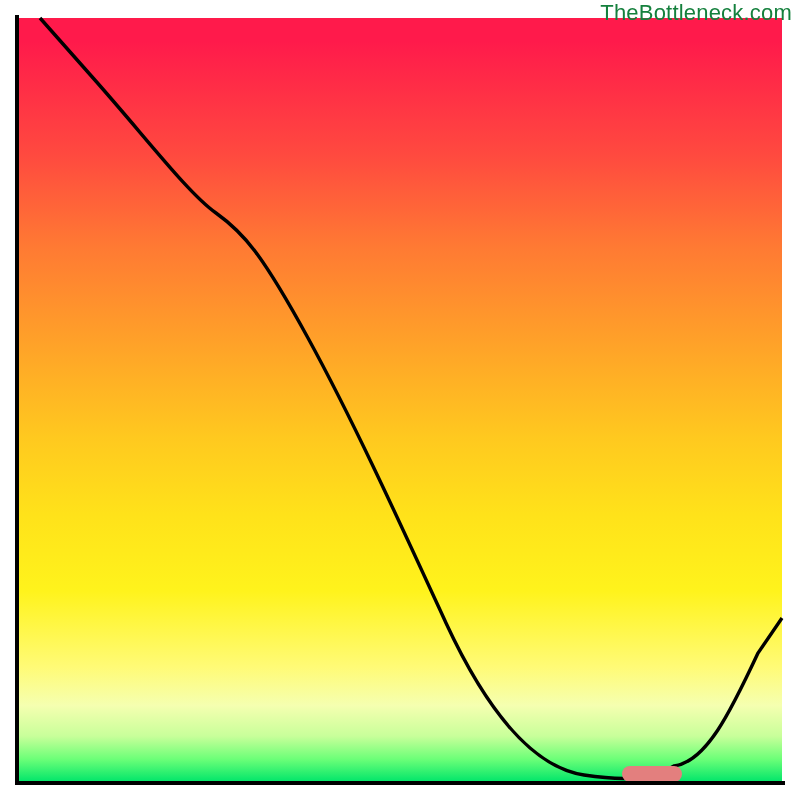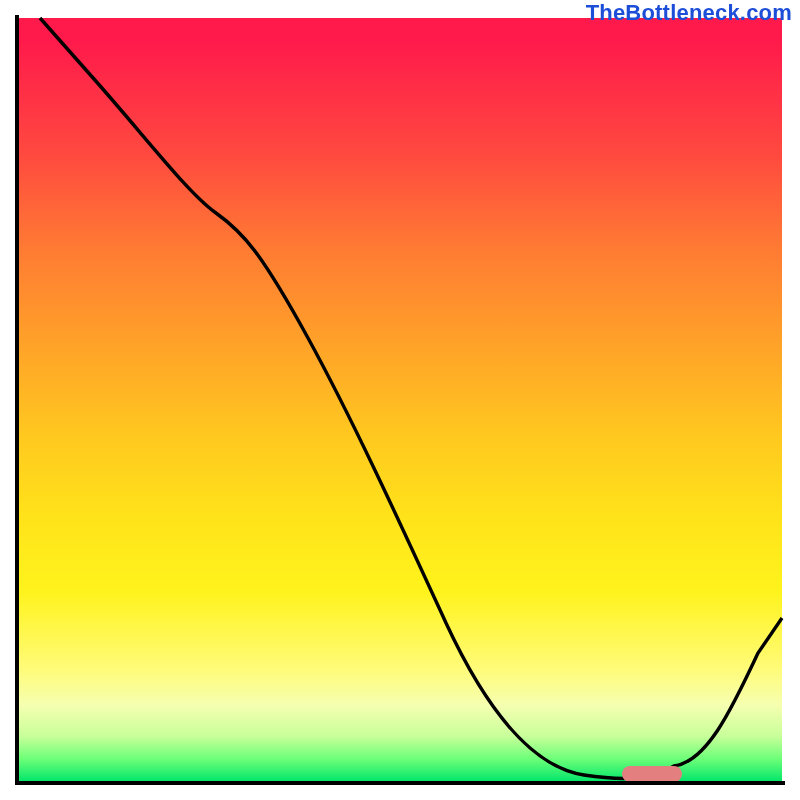--- a/index.html
+++ b/index.html
@@ -58,23 +58,23 @@
   .axis-x {
     left: 15px;
     top: 781px;
     width: 770px;
     height: 4px;
   }
   .watermark {
     position: absolute;
     top: 0px;
     right: 8px;
-    color: #1d4ed8;
+    color: #15803d;
     font-size: 22px;
-    font-weight: 700;
+    font-weight: 400;
     letter-spacing: 0.2px;
   }
   svg.curves {
     position: absolute;
     left: 18px;
     top: 18px;
     width: 764px;
     height: 764px;
     overflow: visible;
   }

